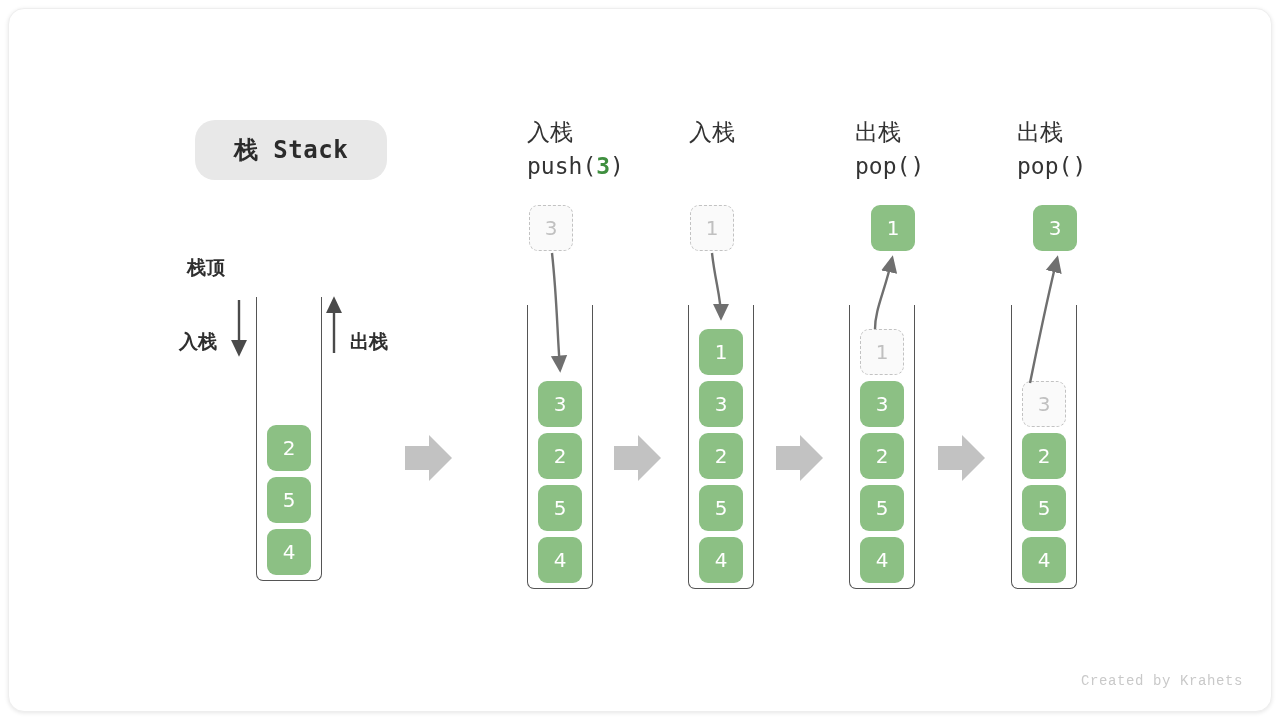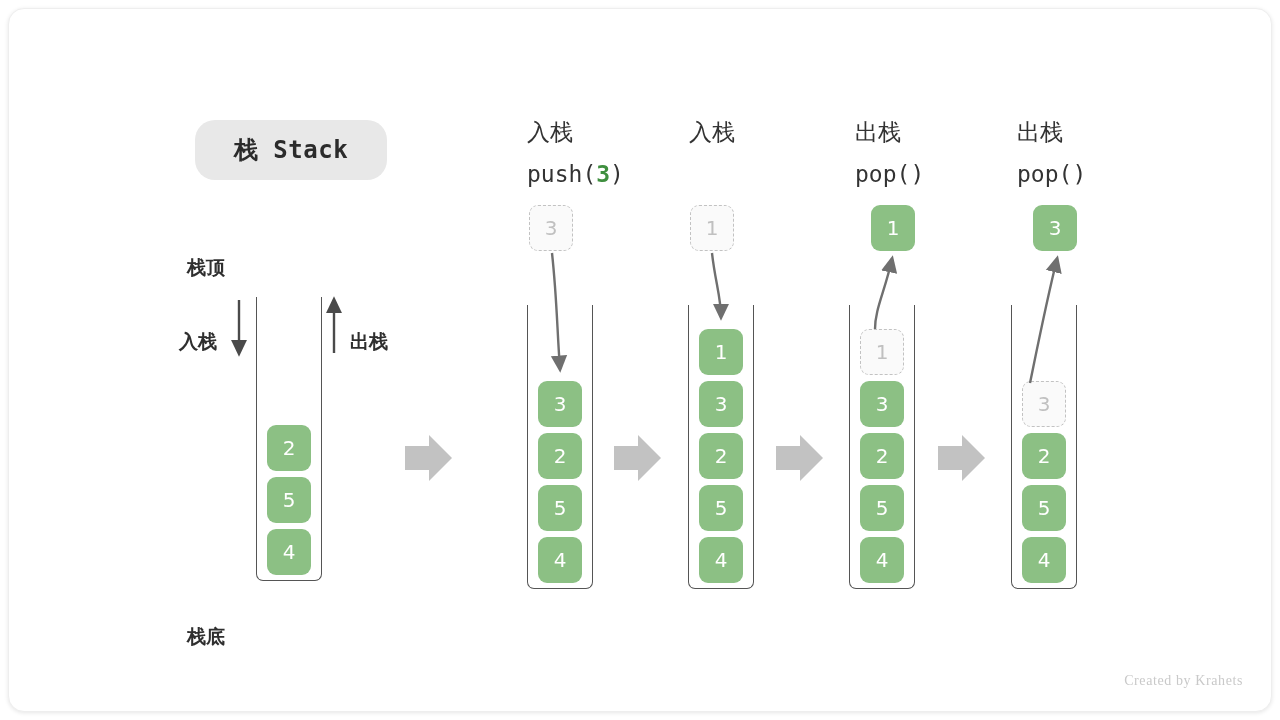--- a/index.html
+++ b/index.html
@@ -59,21 +59,21 @@
     font-weight: normal;
     font-family: "DejaVu Sans", "Liberation Sans", sans-serif;
     color: #333333;
     display: block;
   }
   .col-header .code {
     font-size: 23px;
     font-family: "DejaVu Sans Mono", "Liberation Mono", monospace;
     color: #333333;
     display: block;
-    margin-top: 12px;
+    margin-top: 4px;
   }
   .col-header .code b {
     color: #3f8f3f;
     font-weight: bold;
   }
 
   
   .stack-box {
     position: absolute;
     width: 66px;
@@ -127,21 +127,21 @@
     text-align: left;
   }
 
   
   #footer {
     position: absolute;
     right: 28px;
     bottom: 22px;
     font-size: 14px;
     color: #c9c9c9;
-    font-family: Liberation Serif, serif;
+    font-family: Liberation Mono, monospace;
     letter-spacing: 0.6px;
   }
 
   svg.overlay {
     position: absolute;
     left: 0;
     top: 0;
     width: 1264px;
     height: 704px;
     pointer-events: none;
@@ -167,21 +167,20 @@
   <div class="cell filled" style="left:258px; top:416px;">
     <span>2</span>
   </div>
   <div class="cell filled" style="left:258px; top:468px;">
     <span>5</span>
   </div>
   <div class="cell filled" style="left:258px; top:520px;">
     <span>4</span>
   </div>
 
-  <div class="cap-label" style="left:178px; top:615px; width:210px;">栈底</div>
 
   <div class="col-header" style="left:518px; top:108px;">
     <span class="cn">入栈</span>
     <span class="code"><span>push(</span><b>3</b><span>)</span></span>
   </div>
   <div class="cell ghost" style="left:520px; top:196px;">
     <span>3</span>
   </div>
   <div class="stack-box" style="left:518px; top:296px;"></div>
   <div class="cell filled" style="left:529px; top:372px;">

